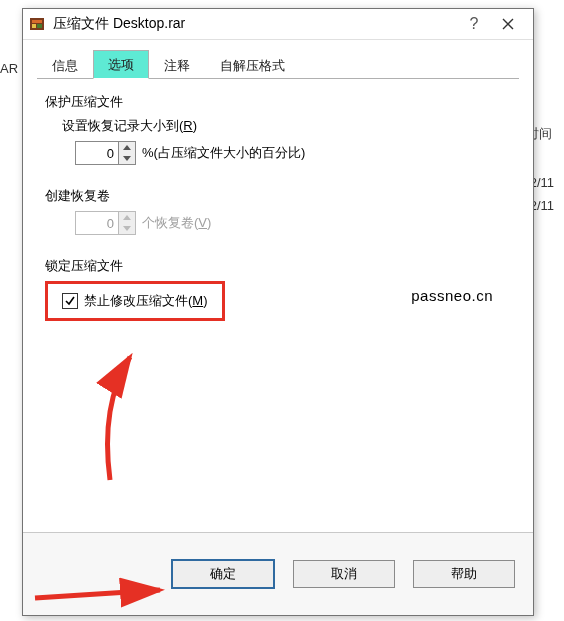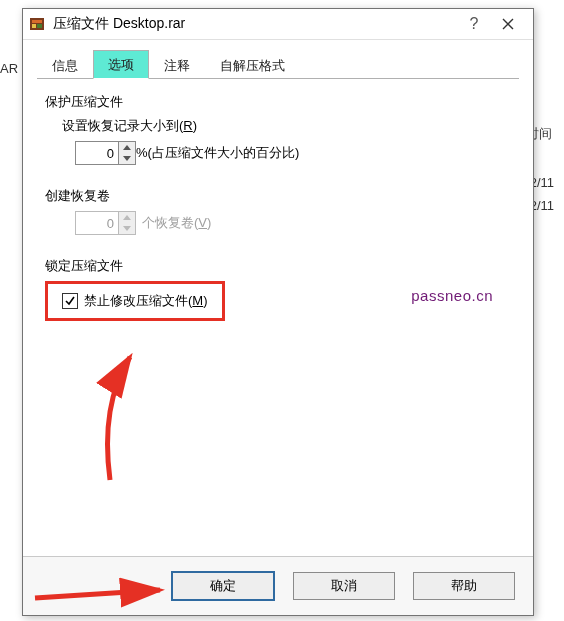--- a/index.html
+++ b/index.html
@@ -28,23 +28,23 @@
   .spin input{width:34px;border:none;text-align:right;padding:0 4px;font-size:13px;outline:none;background:transparent;color:inherit}
   .spin-btns{display:flex;flex-direction:column;border-left:1px solid #888;width:16px}
   .spin.disabled .spin-btns{border-color:#bbb}
   .spin-btn{flex:1;display:flex;align-items:center;justify-content:center;background:#eee}
   .spin-btn svg{width:8px;height:5px}
   .muted{color:#a0a0a0}
   .underline-hot{text-decoration:underline}
   .lock-box{border:3px solid #e53024;padding:8px 14px;display:inline-flex;align-items:center}
   .chk{width:14px;height:14px;margin-right:6px;border:1px solid #333;display:inline-flex;align-items:center;justify-content:center;background:#fff}
   .chk svg{width:10px;height:10px}
-  .watermark{position:absolute;right:40px;top:278px;color:#701a75;font-size:15px;letter-spacing:.5px}
+  .watermark{position:absolute;right:40px;top:278px;color:#000000;font-size:15px;letter-spacing:.5px}
   
-  .btnbar{position:absolute;left:0;right:0;bottom:0;height:50px;border-top:1px solid #c9c9c9;display:flex;align-items:center;justify-content:flex-end;padding:4px 18px;gap:18px;background:#f7f7f7}
+  .btnbar{position:absolute;left:0;right:0;bottom:0;height:50px;border-top:1px solid #c9c9c9;display:flex;align-items:center;justify-content:flex-end;padding:16px 18px;gap:18px;background:#f7f7f7}
   .btn{width:100px;height:26px;border:1px solid #8a8a8a;background:#eee;display:flex;align-items:center;justify-content:center}
   .btn.primary{border:2px solid #2f6aa0}
   
   .arrow{position:absolute;pointer-events:none}
 </style>
 </head>
 <body>
 
 <div class="stage">
 
@@ -96,21 +96,21 @@
                     <path d="M0 5 L4 0 L8 5 Z" fill="#555"></path>
                   </svg>
                 </span>
               <span class="spin-btn">
                   <svg viewBox="0 0 8 5">
                     <path d="M0 0 L4 5 L8 0 Z" fill="#555"></path>
                   </svg>
                 </span>
             </span>
           </span>
-          <span style="">%(占压缩文件大小的百分比)</span>
+          <span style="margin-left:6px">%(占压缩文件大小的百分比)</span>
         </div>
       </div>
 
       <div class="group">
         <div class="group-title">创建恢复卷</div>
         <div class="row">
           <span class="spin disabled">
             <input disabled="" value="0" style="">
             <span class="spin-btns">
               <span class="spin-btn">

